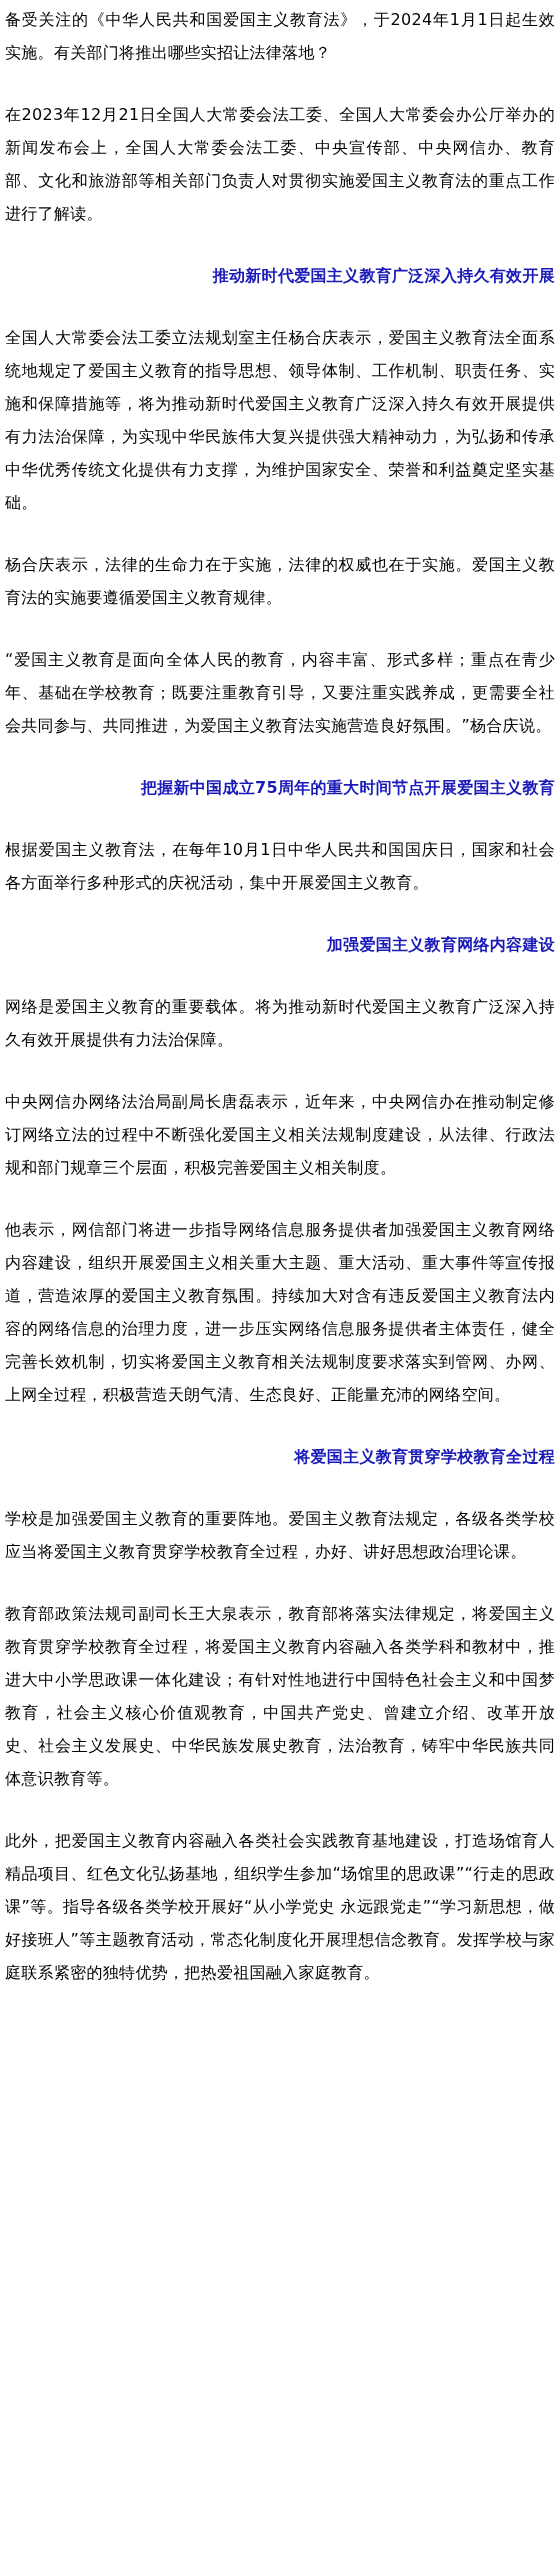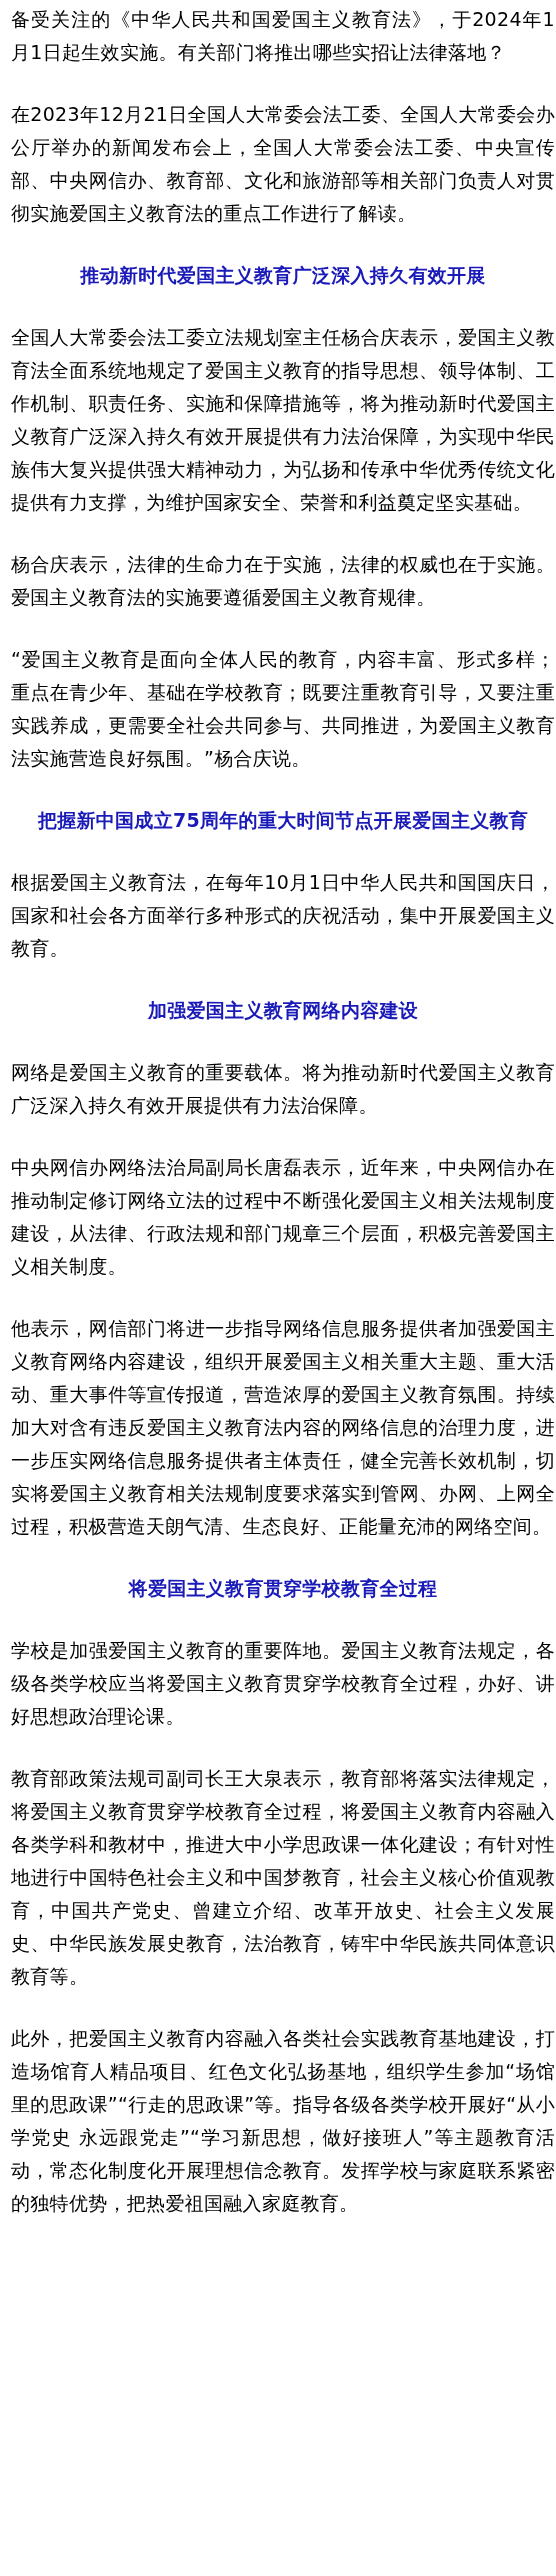--- a/index.html
+++ b/index.html
@@ -12,33 +12,33 @@
     min-height: 3180px;
     color: #000000;
     font-family: "DejaVu Sans", sans-serif;
     box-sizing: border-box;
   }
   .article {
     padding: 3.1px 1px 0 1px;
   }
   .article p,
   .article h2 {
-    margin: 0 0 29px 10px;
-    font-size: 19px;
+    margin: 0 0 29px 4px;
+    font-size: 16px;
     line-height: 33px;
     font-weight: 400;
     letter-spacing: 0.3px;
     text-align: justify;
     word-break: break-all;
     color: #000000;
   }
   .article h2 {
     font-weight: 700;
     color: #1a1ab8;
-    text-align: center;
+    text-align: right;
   }
 </style>
 </head>
 <body>
 
 <div class="article">
   <p>备受关注的《中华人民共和国爱国主义教育法》，于2024年1月1日起生效实施。有关部门将推出哪些实招让法律落地？</p>
   <p>在2023年12月21日全国人大常委会法工委、全国人大常委会办公厅举办的新闻发布会上，全国人大常委会法工委、中央宣传部、中央网信办、教育部、文化和旅游部等相关部门负责人对贯彻实施爱国主义教育法的重点工作进行了解读。</p>
   <h2>推动新时代爱国主义教育广泛深入持久有效开展</h2>
   <p>全国人大常委会法工委立法规划室主任杨合庆表示，爱国主义教育法全面系统地规定了爱国主义教育的指导思想、领导体制、工作机制、职责任务、实施和保障措施等，将为推动新时代爱国主义教育广泛深入持久有效开展提供有力法治保障，为实现中华民族伟大复兴提供强大精神动力，为弘扬和传承中华优秀传统文化提供有力支撑，为维护国家安全、荣誉和利益奠定坚实基础。</p>

